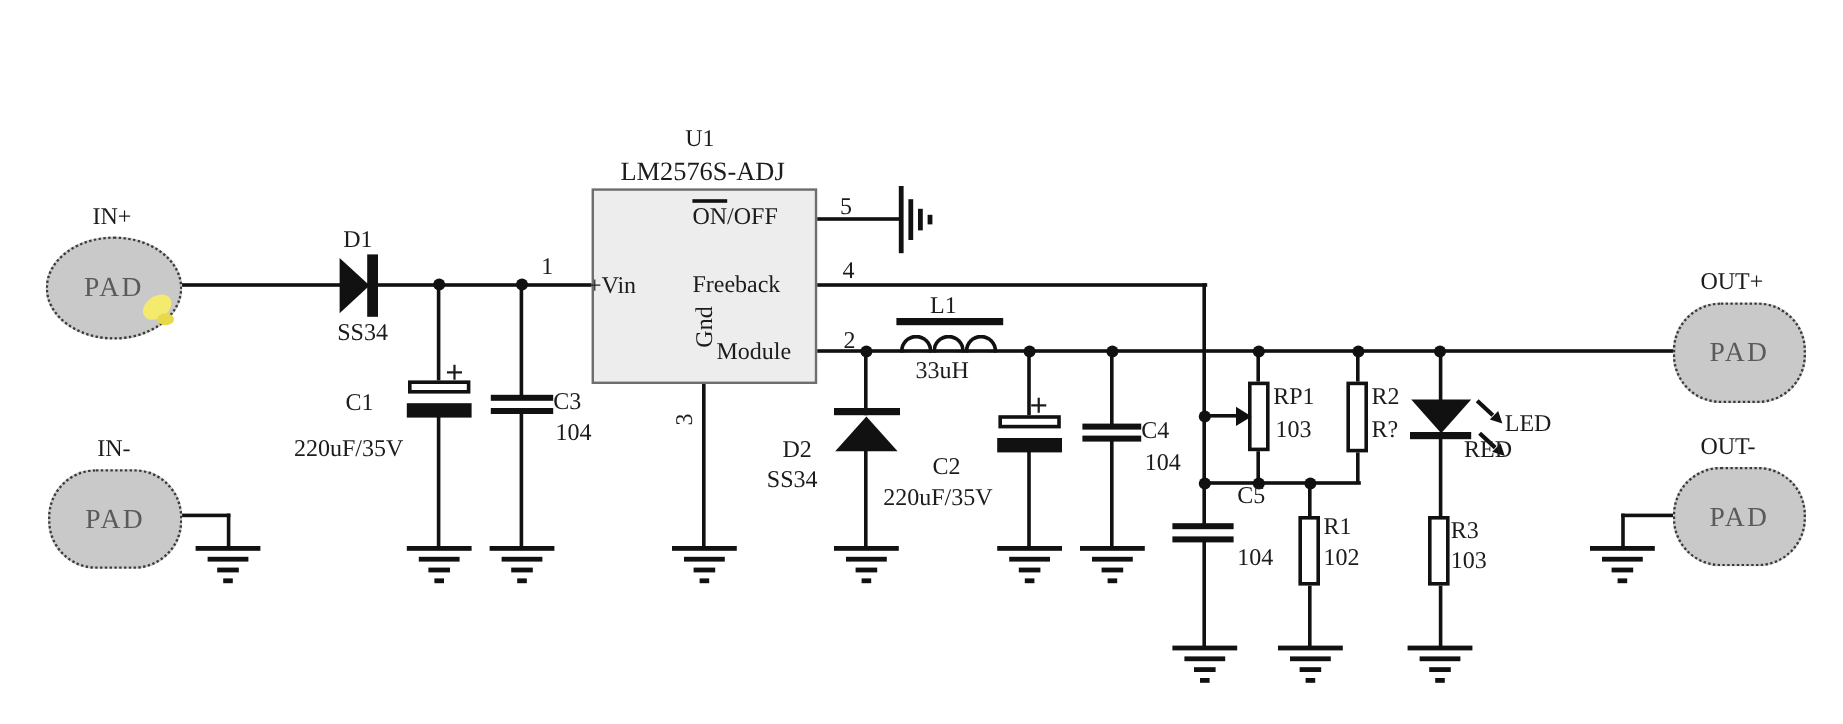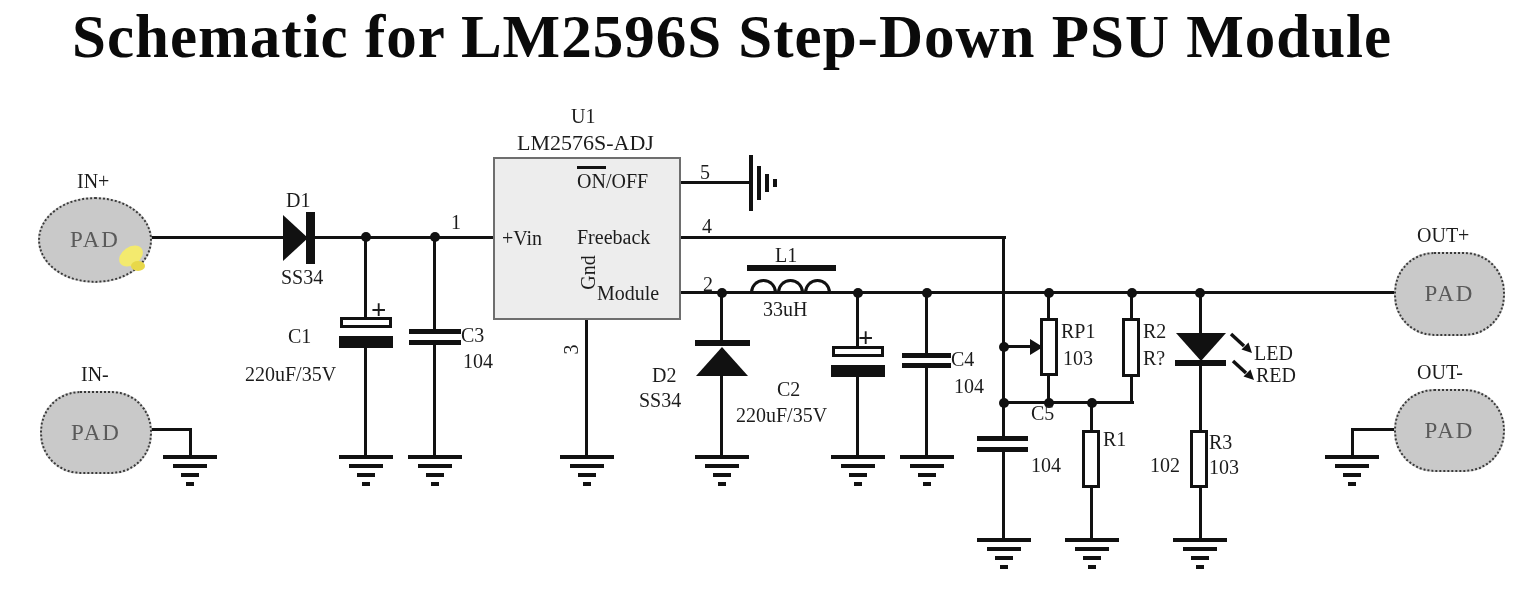--- a/index.html
+++ b/index.html
@@ -60,21 +60,20 @@
           border-radius:15px 15px 0 0; box-sizing:border-box; }
   .lbar { position:absolute; left:747px; top:265px; width:89px; height:6px; background:#111; }
 
   .blob { position:absolute; border-radius:50%; }
 </style>
 </head>
 <body>
 
 <div class="canvas">
 
-  <div class="title">Schematic for LM2596S Step-Down PSU Module</div>
 
   <div class="wire" style="left:146px;top:236px;width:349px;height:3px"></div>
   <div class="wire" style="left:679px;top:181px;width:73px;height:3px"></div>
   <div class="wire" style="left:679px;top:236px;width:327px;height:3px"></div>
   <div class="wire" style="left:679px;top:291px;width:718px;height:3px"></div>
   <div class="wire" style="left:1006px;top:345px;width:26px;height:3px"></div>
   <div class="wire" style="left:1003px;top:401px;width:131px;height:3px"></div>
   <div class="wire" style="left:1351px;top:428px;width:46px;height:3px"></div>
   <div class="wire" style="left:146px;top:428px;width:46px;height:3px"></div>
 
@@ -206,21 +205,21 @@
   </div>
   <div class="t" style="left:77px;top:171px">IN+</div>
   <div class="t" style="left:81px;top:364px">IN-</div>
   <div class="t" style="left:1417px;top:225px">OUT+</div>
   <div class="t" style="left:1417px;top:362px">OUT-</div>
 
   <div class="icbox"></div>
   <div class="t" style="left:571px;top:106px">U1</div>
   <div class="t t22" style="left:517px;top:131px">LM2576S-ADJ</div>
   <div class="t" style="left:577px;top:171px"><span class="ovl">ON</span><span>/OFF</span></div>
-  <div class="t" style="left:502px;top:228px">+Vin</div>
+  <div class="t" style="left:490px;top:228px">+Vin</div>
   <div class="t" style="left:577px;top:227px">Freeback</div>
   <div class="t rot" style="left:567px;top:262px;width:42px">Gnd</div>
   <div class="t" style="left:597px;top:283px">Module</div>
   <div class="t" style="left:700px;top:162px">5</div>
   <div class="t" style="left:702px;top:216px">4</div>
   <div class="t" style="left:703px;top:274px">2</div>
   <div class="t" style="left:451px;top:212px">1</div>
   <div class="t rot" style="left:558px;top:339px;width:26px">3</div>
 
   <div class="tri-right" style="left:283px;top:215px"></div>
@@ -271,32 +270,32 @@
   <div class="arrow-right" style="left:1030px;top:339px"></div>
   <div class="t" style="left:1061px;top:321px">RP1</div>
   <div class="t" style="left:1063px;top:348px">103</div>
 
   <div class="res" style="left:1122px;top:318px;height:59px"></div>
   <div class="t" style="left:1143px;top:321px">R2</div>
   <div class="t" style="left:1143px;top:348px">R?</div>
 
   <div class="res" style="left:1082px;top:430px;height:58px"></div>
   <div class="t" style="left:1103px;top:429px">R1</div>
-  <div class="t" style="left:1150px;top:455px">102</div>
+  <div class="t" style="left:1103px;top:455px">102</div>
 
   <div class="tri-down" style="left:1176px;top:333px"></div>
   <div class="wire" style="left:1175px;top:360px;width:51px;height:6px"></div>
   <svg style="position:absolute;left:1228px;top:331px" width="30" height="28">
     <line x1="3" y1="3" x2="16" y2="15" stroke="#111" stroke-width="3.5"></line>
     <polygon points="24,22 20.5,11.5 13.5,18.5" fill="#111"></polygon>
   </svg>
   <svg style="position:absolute;left:1230px;top:358px" width="30" height="28">
     <line x1="3" y1="3" x2="16" y2="15" stroke="#111" stroke-width="3.5"></line>
     <polygon points="24,22 20.5,11.5 13.5,18.5" fill="#111"></polygon>
   </svg>
   <div class="t" style="left:1254px;top:343px">LED</div>
-  <div class="t" style="left:1256px;top:365px">RED</div>
+  <div class="t" style="left:1220px;top:365px">RED</div>
 
   <div class="res" style="left:1190px;top:430px;height:58px"></div>
   <div class="t" style="left:1209px;top:432px">R3</div>
   <div class="t" style="left:1209px;top:457px">103</div>
 
 </div>
 
 </body></html>

